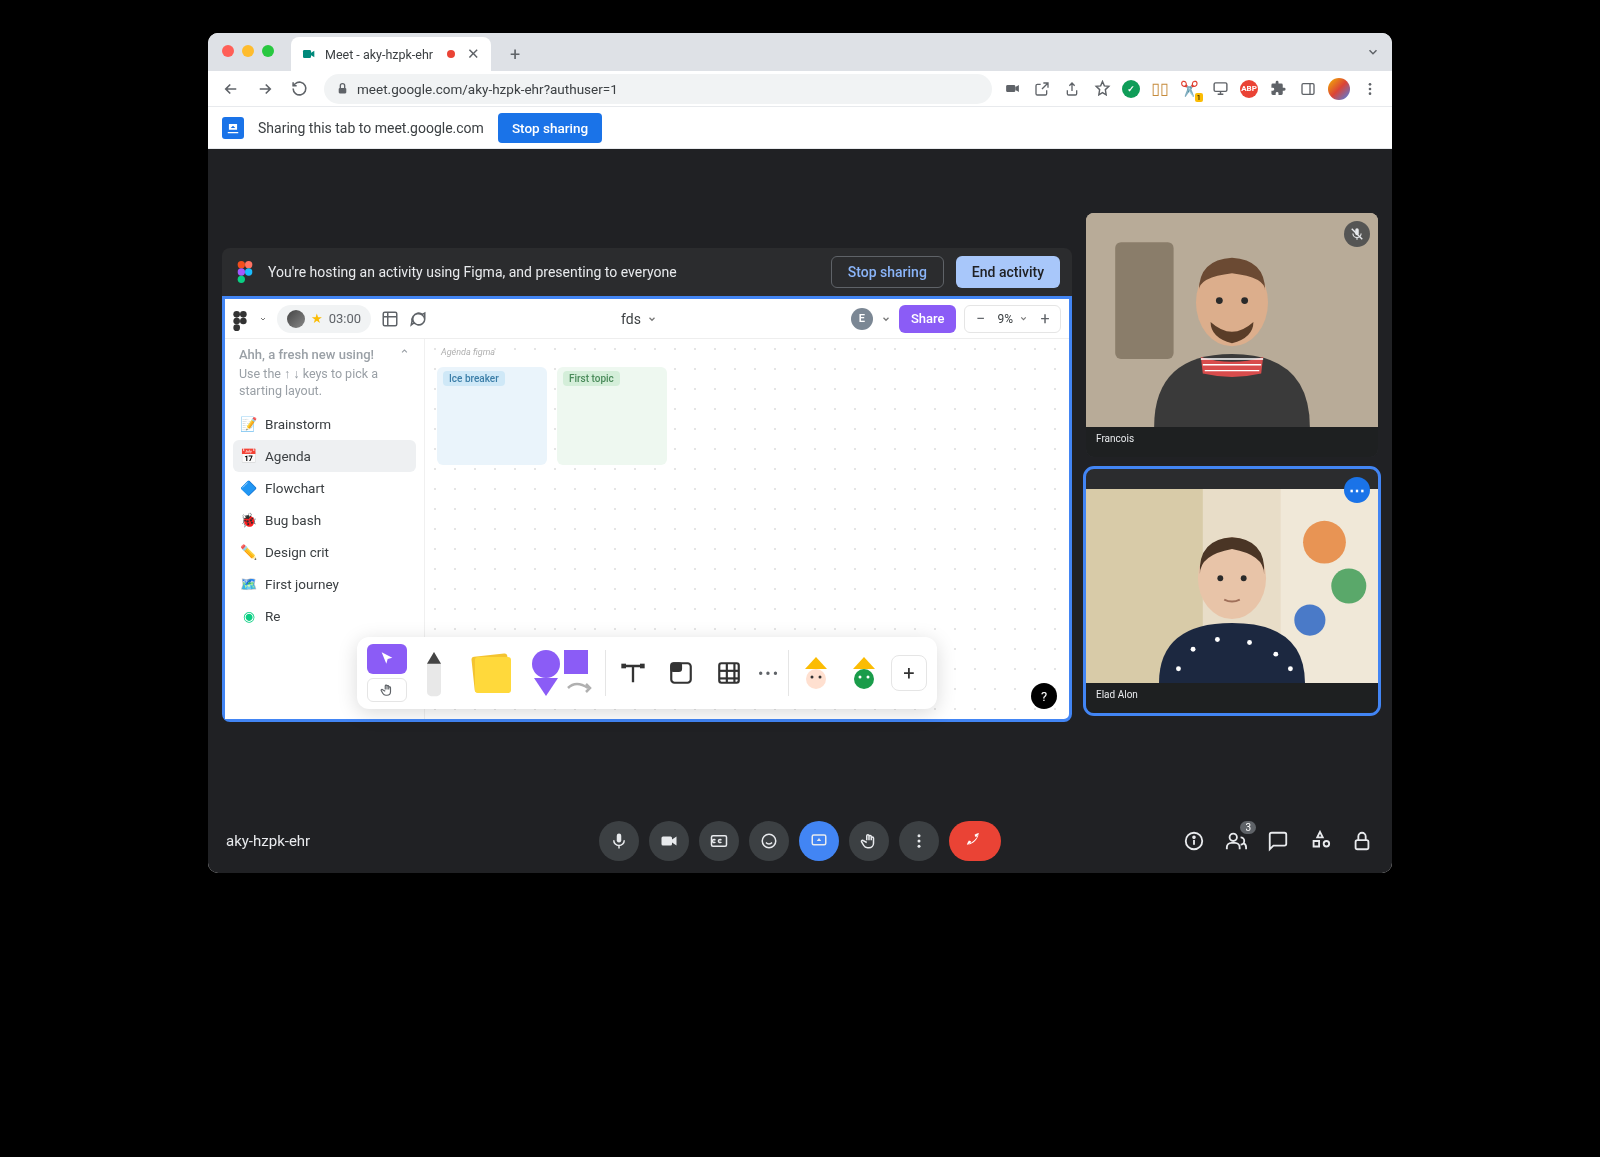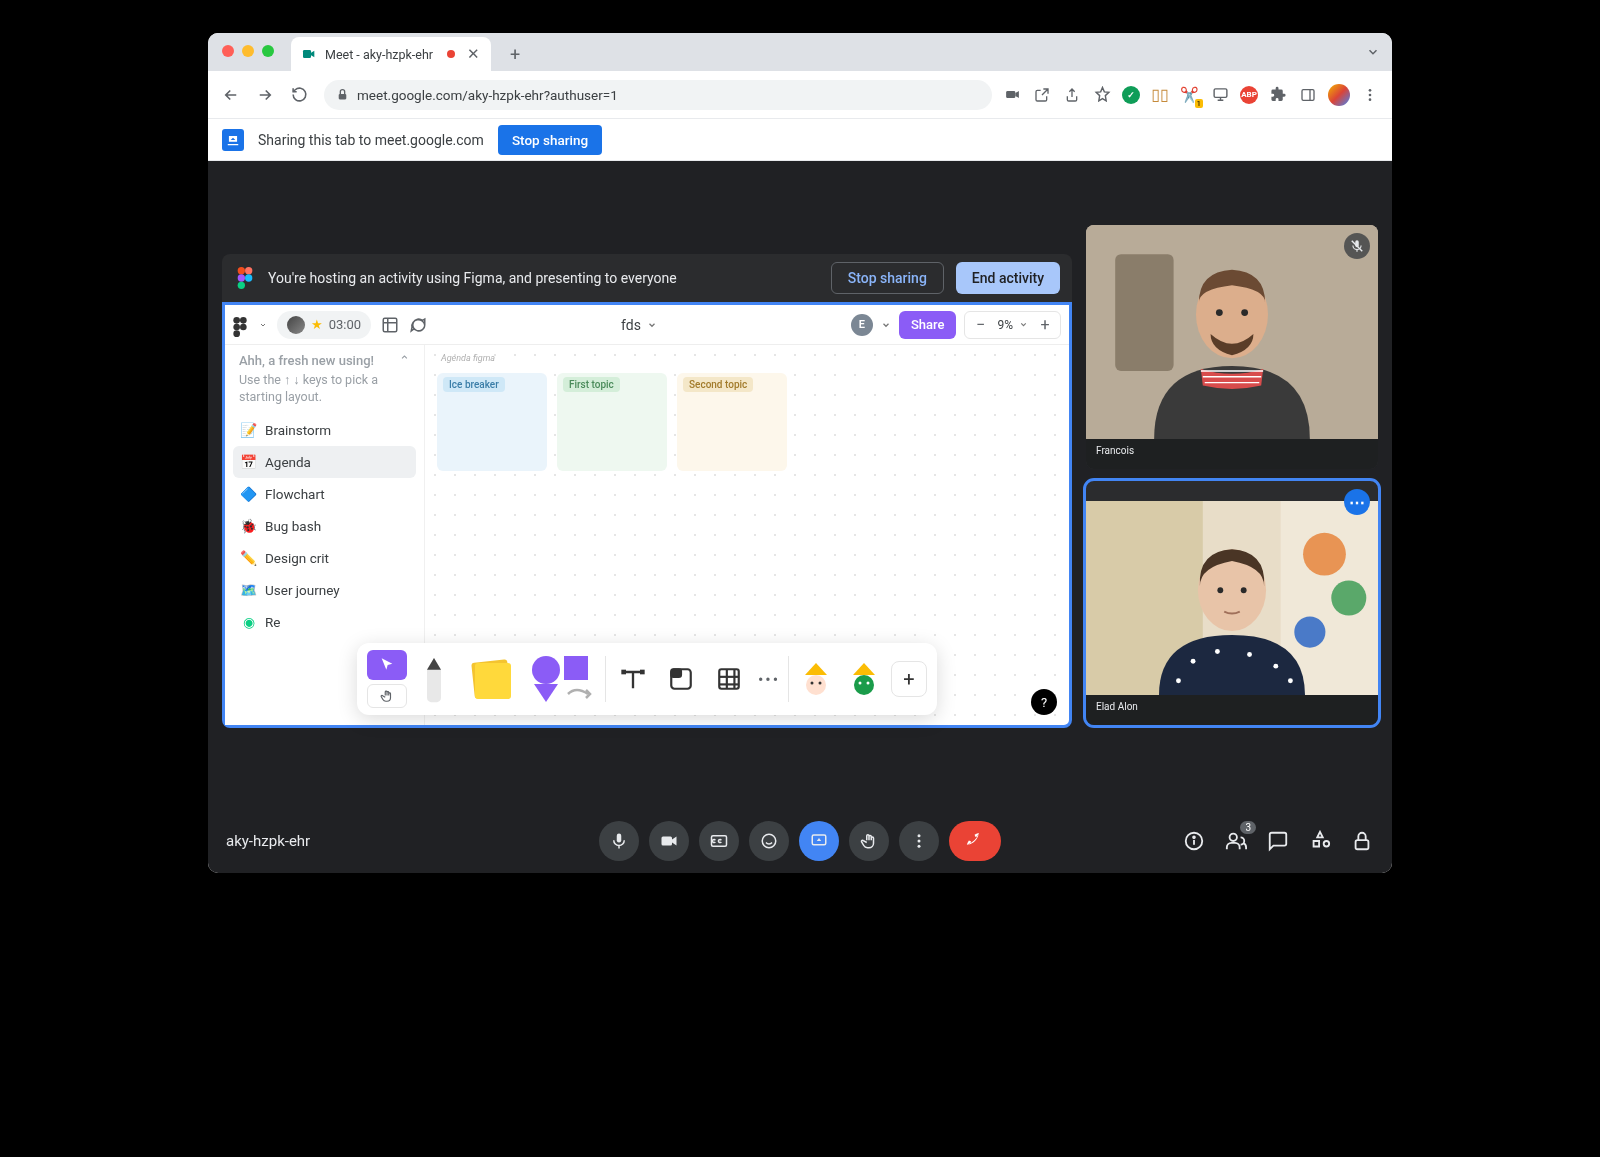--- a/index.html
+++ b/index.html
@@ -12,21 +12,21 @@
 .dot.r { background: #ff5f57; }
 .dot.y { background: #febc2e; }
 .dot.g { background: #28c840; }
 .tab { margin-left: 75px; height: 34px; background: #fff; border-radius: 8px 8px 0 0; display: flex; align-items: center; padding: 0 10px; gap: 8px; font-size: 12.5px; color: #3c4043; min-width: 200px; }
 .tab-favicon { width: 16px; height: 16px; display: flex; align-items: center; justify-content: center; }
 .tab-rec { width: 8px; height: 8px; border-radius: 50%; background: #ea4335; margin-left: 6px; }
 .tab-close { color: #5f6368; font-size: 15px; margin-left: 4px; cursor: pointer; }
 .new-tab { width: 28px; height: 28px; display: flex; align-items: center; justify-content: center; color: #5f6368; font-size: 18px; margin-left: 10px; margin-bottom: 3px; cursor: pointer; }
 .chevron-dropdown { position: absolute; right: 12px; top: 12px; color: #5f6368; cursor: pointer; }
 
-.addr-row { height: 48px; background: #fff; display: flex; align-items: center; padding: 0 8px; gap: 4px; border-bottom: 1px solid #e8eaed; }
+.addr-row { height: 36px; background: #fff; display: flex; align-items: center; padding: 0 8px; gap: 4px; border-bottom: 1px solid #e8eaed; }
 .nav-btn { width: 30px; height: 30px; display: flex; align-items: center; justify-content: center; color: #5f6368; border-radius: 50%; cursor: pointer; }
 .omnibox { flex: 1; height: 30px; background: #f1f3f4; border-radius: 15px; display: flex; align-items: center; padding: 0 12px; gap: 8px; font-size: 13.5px; color: #5f6368; margin: 0 6px; }
 .omnibox .url { color: #3c4043; }
 .ext-row { display: flex; align-items: center; gap: 10px; padding-right: 4px; }
 .ext-ic { width: 20px; height: 20px; display: flex; align-items: center; justify-content: center; color: #5f6368; cursor: pointer; }
 .ext-badge { width: 18px; height: 18px; border-radius: 50%; display: flex; align-items: center; justify-content: center; font-size: 9px; font-weight: bold; color: #fff; }
 .avatar { width: 22px; height: 22px; border-radius: 50%; background: linear-gradient(135deg,#f4b400,#db4437,#4285f4); }
 
 .infobar { height: 42px; background: #fff; display: flex; align-items: center; padding: 0 14px; gap: 14px; border-bottom: 1px solid #e8eaed; font-size: 14px; color: #3c4043; }
 .infobar-ic { width: 22px; height: 22px; background: #1a73e8; border-radius: 3px; display: flex; align-items: center; justify-content: center; color: #fff; font-size: 12px; }
@@ -322,37 +322,34 @@
               <div class="tmpl-item">
                 <span class="tmpl-ic">🐞</span>
                 <span>Bug bash</span>
               </div>
               <div class="tmpl-item">
                 <span class="tmpl-ic">✏️</span>
                 <span>Design crit</span>
               </div>
               <div class="tmpl-item">
                 <span class="tmpl-ic">🗺️</span>
-                <span>User journey</span>
+                <span>First journey</span>
               </div>
               <div class="tmpl-item">
                 <span class="tmpl-ic" style="color:#0acf83;">◉</span>
                 <span>Re</span>
               </div>
             </div>
             <div class="fig-canvas">
               <div class="canvas-title">Agenda figma</div>
               <div class="card c1">
                     <span class="lab">Ice breaker</span>
                   </div>
               <div class="card c2">
                     <span class="lab">First topic</span>
-                  </div>
-              <div class="card c3">
-                    <span class="lab">Second topic</span>
                   </div>
             </div>
           </div>
 
           <div class="fig-toolbar">
             <div class="arrow-stack">
               <div class="arrow-top">
                     <svg width="16" height="16" viewBox="0 0 24 24" fill="#fff">
                       <path d="M4 2l16 8-7 2-2 7z"></path>
                     </svg>

